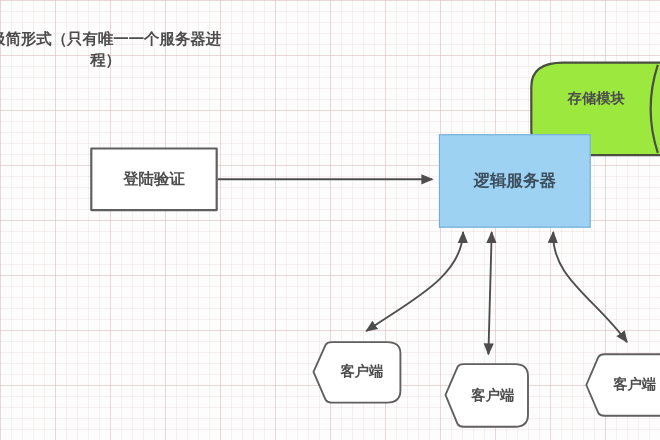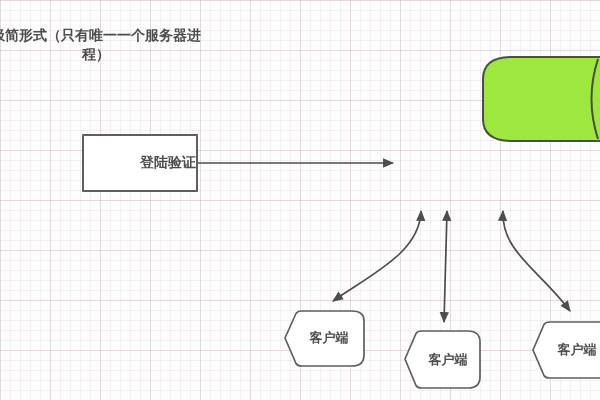--- a/index.html
+++ b/index.html
@@ -18,21 +18,21 @@
   svg{display:block;}
   .caption{
     position:absolute;left:-10px;top:26px;width:212px;
     font-size:14px;font-weight:bold;line-height:19px;color:#4d4d4d;
     text-align:center;letter-spacing:0;
   }
   .node-label{position:absolute;font-weight:bold;color:#4d4d4d;text-align:center;z-index:3;}
   .login-box{
     position:absolute;left:82px;top:134px;width:112px;height:54px;
     background:#ffffff;border:2px solid #5f5f5f;border-radius:1px;
-    display:flex;align-items:center;justify-content:flex-end;
+    display:flex;align-items:center;justify-content:center;
     font-size:14px;font-weight:bold;color:#4d4d4d;z-index:2;
   }
   .logic-box{
     position:absolute;left:399px;top:122px;width:136px;height:83px;
     background:#9ed2f2;border:1px solid #74aed6;
     display:flex;align-items:center;justify-content:center;
     font-size:15px;font-weight:bold;color:#3c4f5e;z-index:2;
   }
   .storage-label{left:486px;top:81px;width:112px;font-size:13px;line-height:17px;}
   .client-label{font-size:13px;height:16px;line-height:16px;}
@@ -67,21 +67,25 @@
     <path d="M447,211 L444,322" fill="none" stroke="#4d4d4d" stroke-width="1.7" marker-start="url(#arr)" marker-end="url(#arr)"></path>
     <path d="M503,211 C501,252 540,270 570,311" fill="none" stroke="#4d4d4d" stroke-width="1.7" marker-start="url(#arr)" marker-end="url(#arr)"></path>
   </svg>
 
   <div class="caption">极简形式（只有唯一一个服务器进程）</div>
 
   <div class="login-box">
     <span>登陆验证</span>
   </div>
 
+  <div class="logic-box">
+    <span>逻辑服务器</span>
+  </div>
 
   <div class="node-label storage-label">
+    <div>存储模块</div>
   </div>
 
   <div class="node-label client-label c1">客户端</div>
   <div class="node-label client-label c2">客户端</div>
   <div class="node-label client-label c3">客户端</div>
 
 </div>
 
 </body></html>

